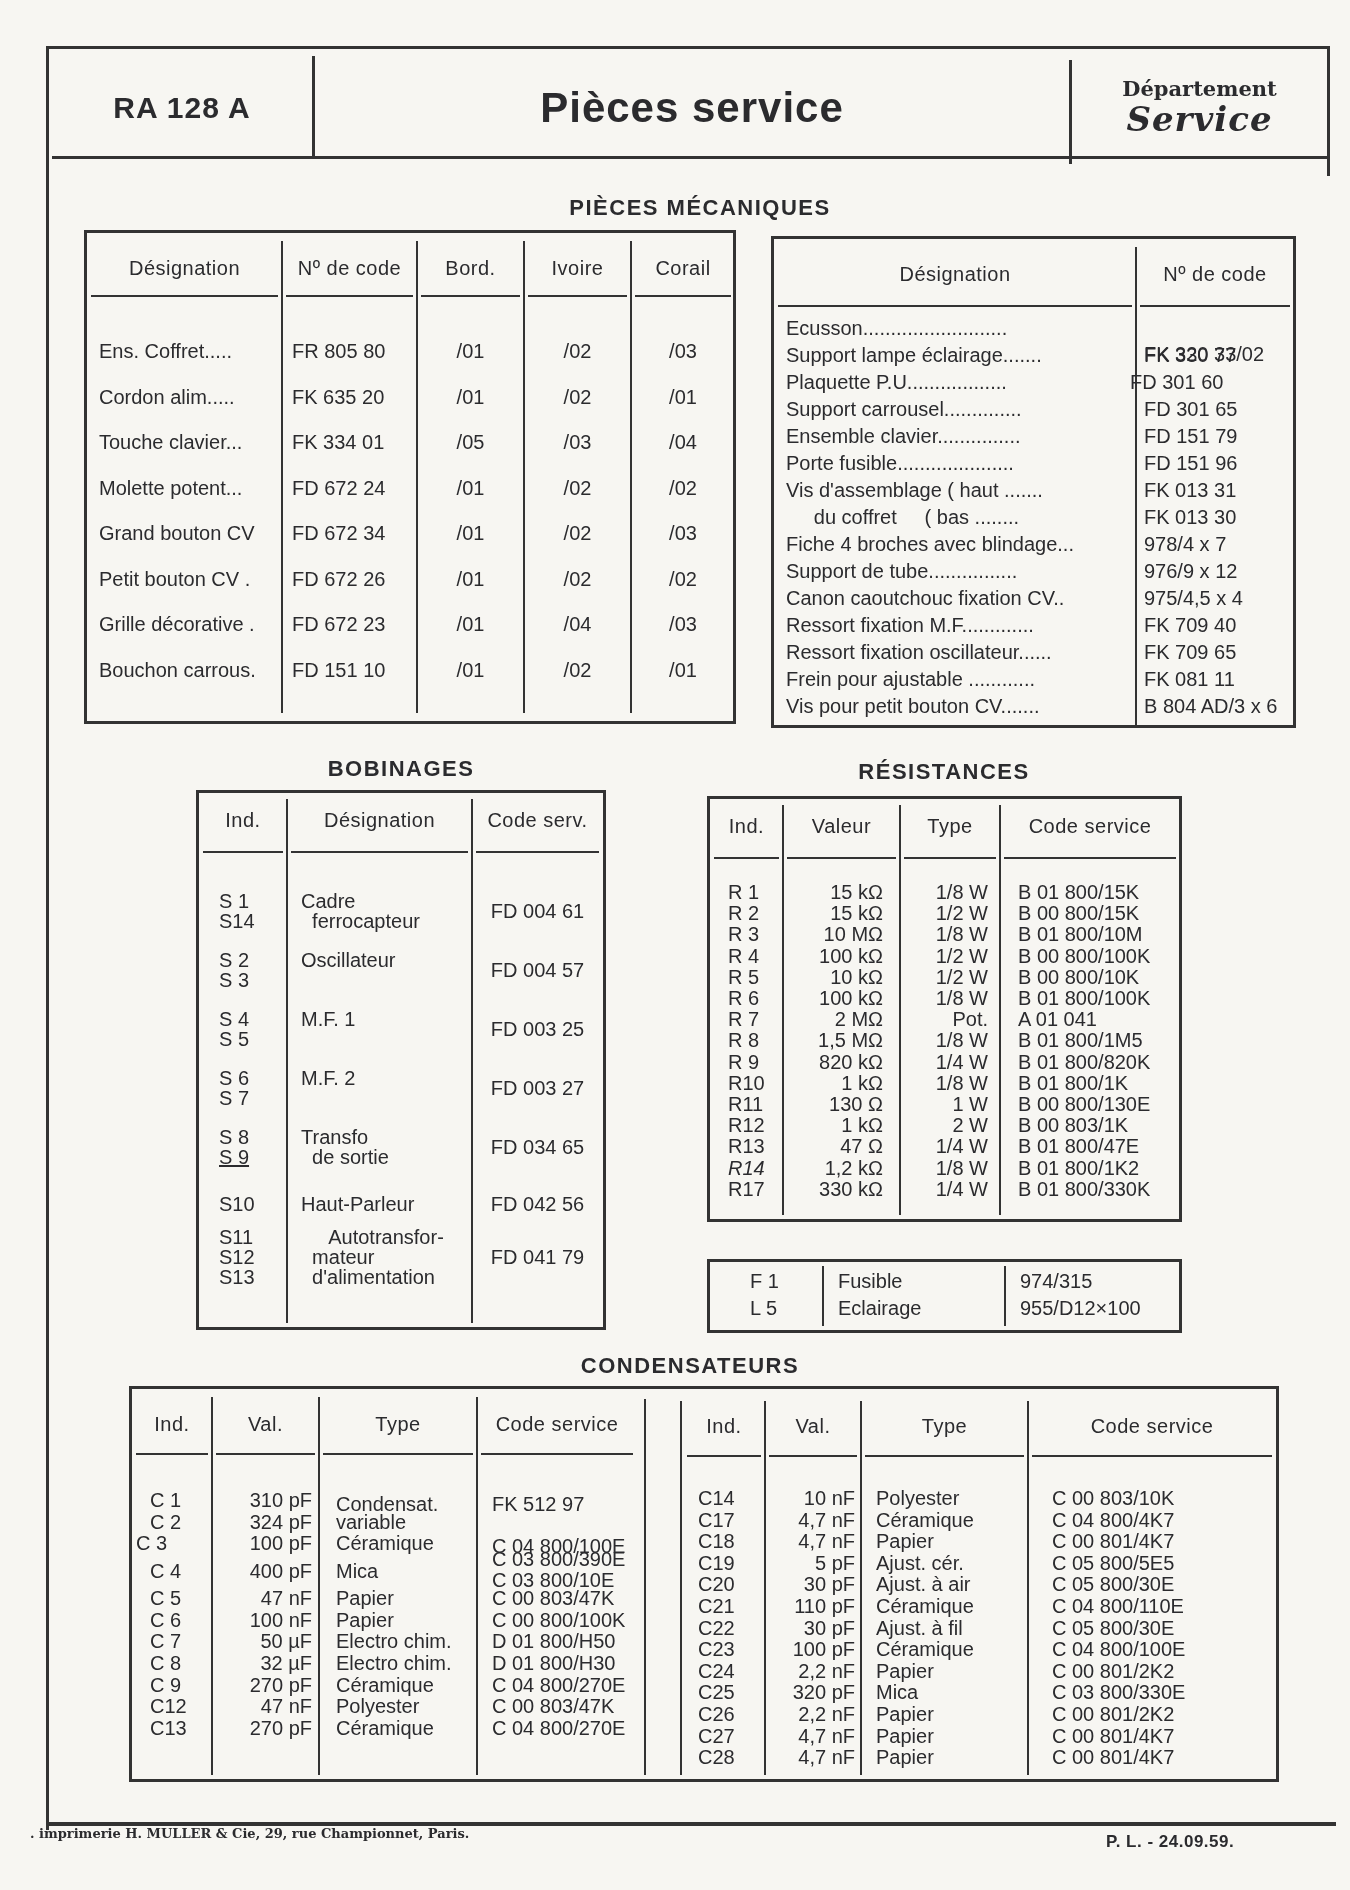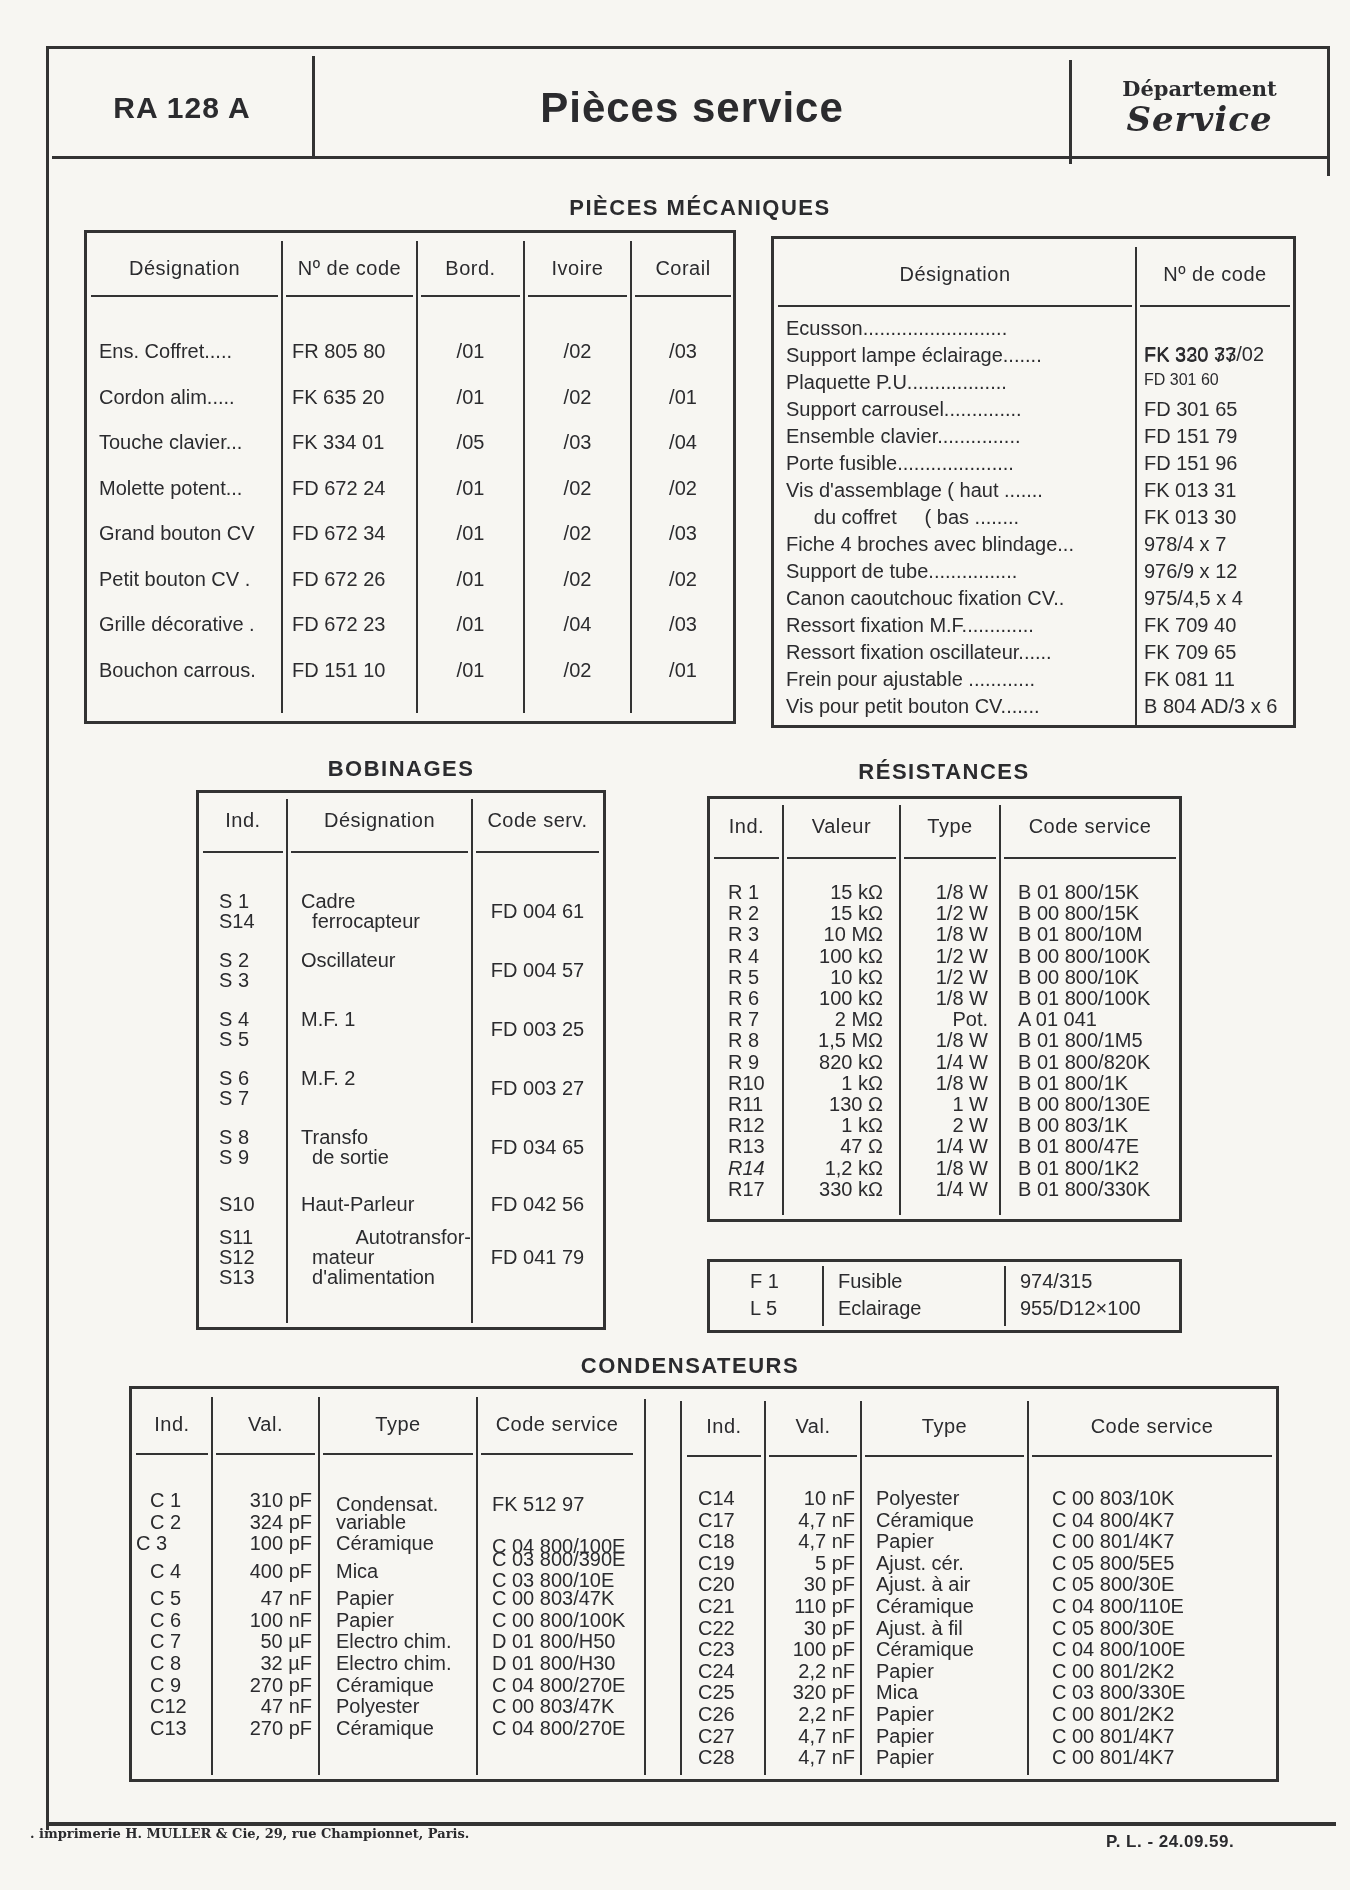--- a/index.html
+++ b/index.html
@@ -112,21 +112,21 @@
     <div class="abs hcell" style="left:0px; top:24px; width:362px;">Désignation</div>
     <div class="abs " style="left:4px; top:66px; width:354px; height:2px; background:#333;"></div>
     <div class="abs hcell" style="left:362px; top:24px; width:158px;">Nº de code</div>
     <div class="abs " style="left:366px; top:66px; width:150px; height:2px; background:#333;"></div>
     <div class="abs " style="left:361px; top:8px; width:2px; height:478px; background:#333;"></div>
     <div class="abs row" style="left: 12px; top: 78px; width: 350px; text-align: left; font-size: 20px; white-space: pre; overflow: hidden;">Ecusson..........................</div>
     <div class="abs row" style="left:370px; top:78px; width:150px; text-align:left; font-size:20px;margin-top:26px;">FK 320 33/02</div>
     <div class="abs row" style="left: 12px; top: 105px; width: 350px; text-align: left; font-size: 20px; white-space: pre; overflow: hidden;">Support lampe éclairage.......</div>
     <div class="abs row" style="left:370px; top:105px; width:150px; text-align:left; font-size:20px;">FK 330 77</div>
     <div class="abs row" style="left: 12px; top: 132px; width: 350px; text-align: left; font-size: 20px; white-space: pre; overflow: hidden;">Plaquette P.U..................</div>
-    <div class="abs row" style="left:370px; top:132px; width:150px; text-align:left; font-size:16px;">FD 301 60</div>
+    <div class="abs row" style="left:356px; top:132px; width:150px; text-align:left; font-size:20px;">FD 301 60</div>
     <div class="abs row" style="left: 12px; top: 159px; width: 350px; text-align: left; font-size: 20px; white-space: pre; overflow: hidden;">Support carrousel..............</div>
     <div class="abs row" style="left:370px; top:159px; width:150px; text-align:left; font-size:20px;">FD 301 65</div>
     <div class="abs row" style="left: 12px; top: 186px; width: 350px; text-align: left; font-size: 20px; white-space: pre; overflow: hidden;">Ensemble clavier...............</div>
     <div class="abs row" style="left:370px; top:186px; width:150px; text-align:left; font-size:20px;">FD 151 79</div>
     <div class="abs row" style="left: 12px; top: 213px; width: 350px; text-align: left; font-size: 20px; white-space: pre; overflow: hidden;">Porte fusible.....................</div>
     <div class="abs row" style="left:370px; top:213px; width:150px; text-align:left; font-size:20px;">FD 151 96</div>
     <div class="abs row" style="left: 12px; top: 240px; width: 350px; text-align: left; font-size: 20px; white-space: pre; overflow: hidden;">Vis d'assemblage ( haut .......</div>
     <div class="abs row" style="left:370px; top:240px; width:150px; text-align:left; font-size:20px;">FK 013 31</div>
     <div class="abs row" style="left: 12px; top: 267px; width: 350px; text-align: left; font-size: 20px; white-space: pre; overflow: hidden;">     du coffret     ( bas ........</div>
     <div class="abs row" style="left:370px; top:267px; width:150px; text-align:left; font-size:20px;">FK 013 30</div>
@@ -167,31 +167,31 @@
     <div class="abs row" style="left:273px; top:166px; width:131px; text-align:center; font-size:20px;">FD 004 57</div>
     <div class="abs row" style="left:20px; top:215px; width:60px; text-align:left; font-size:20px;">S 4</div>
     <div class="abs row" style="left:20px; top:235px; width:60px; text-align:left; font-size:20px;">S 5</div>
     <div class="abs row" style="left: 102px; top: 215px; width: 170px; text-align: left; font-size: 20px; white-space: pre;">M.F. 1</div>
     <div class="abs row" style="left:273px; top:225px; width:131px; text-align:center; font-size:20px;">FD 003 25</div>
     <div class="abs row" style="left:20px; top:274px; width:60px; text-align:left; font-size:20px;">S 6</div>
     <div class="abs row" style="left:20px; top:294px; width:60px; text-align:left; font-size:20px;">S 7</div>
     <div class="abs row" style="left: 102px; top: 274px; width: 170px; text-align: left; font-size: 20px; white-space: pre;">M.F. 2</div>
     <div class="abs row" style="left:273px; top:284px; width:131px; text-align:center; font-size:20px;">FD 003 27</div>
     <div class="abs row" style="left:20px; top:333px; width:60px; text-align:left; font-size:20px;">S 8</div>
-    <div class="abs row" style="left:20px; top:353px; width:60px; text-align:left; font-size:20px;">S 9</div>
+    <div class="abs row" style="left:20px; top:353px; width:60px; text-align:left; font-size:20px;text-decoration:underline;">S 9</div>
     <div class="abs row" style="left: 102px; top: 333px; width: 170px; text-align: left; font-size: 20px; white-space: pre;">Transfo</div>
     <div class="abs row" style="left: 102px; top: 353px; width: 170px; text-align: left; font-size: 20px; white-space: pre;">  de sortie</div>
     <div class="abs row" style="left:273px; top:343px; width:131px; text-align:center; font-size:20px;">FD 034 65</div>
     <div class="abs row" style="left:20px; top:400px; width:60px; text-align:left; font-size:20px;">S10</div>
     <div class="abs row" style="left: 102px; top: 400px; width: 170px; text-align: left; font-size: 20px; white-space: pre;">Haut-Parleur</div>
     <div class="abs row" style="left:273px; top:400px; width:131px; text-align:center; font-size:20px;">FD 042 56</div>
     <div class="abs row" style="left:20px; top:433px; width:60px; text-align:left; font-size:20px;">S11</div>
     <div class="abs row" style="left:20px; top:453px; width:60px; text-align:left; font-size:20px;">S12</div>
     <div class="abs row" style="left:20px; top:473px; width:60px; text-align:left; font-size:20px;">S13</div>
-    <div class="abs row" style="left: 102px; top: 433px; width: 170px; text-align: right; font-size: 20px; white-space: pre;">Autotransfor-</div>
+    <div class="abs row" style="left: 102px; top: 433px; width: 170px; text-align: center; font-size: 20px; white-space: pre;">Autotransfor-</div>
     <div class="abs row" style="left: 102px; top: 453px; width: 170px; text-align: left; font-size: 20px; white-space: pre;">  mateur</div>
     <div class="abs row" style="left: 102px; top: 473px; width: 170px; text-align: left; font-size: 20px; white-space: pre;">  d'alimentation</div>
     <div class="abs row" style="left:273px; top:453px; width:131px; text-align:center; font-size:20px;">FD 041 79</div>
   </div>
 
 <div class="abs sec-title" style="left:707px; top:759px; width:474px;">RÉSISTANCES</div>
 <div class="abs tbl-box" id="resistors" style="left:707px; top:796px; width:475px; height:426px;">
     <div class="abs hcell" style="left:0px; top:16px; width:73px;">Ind.</div>
     <div class="abs " style="left:4px; top:58px; width:65px; height:2px; background:#333;"></div>
     <div class="abs hcell" style="left:73px; top:16px; width:117px;">Valeur</div>

